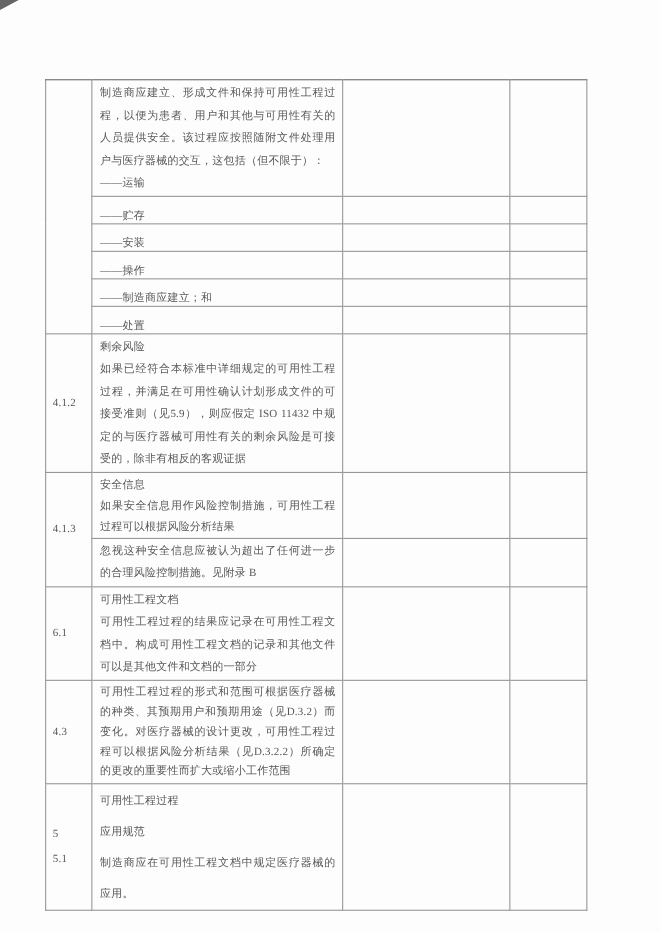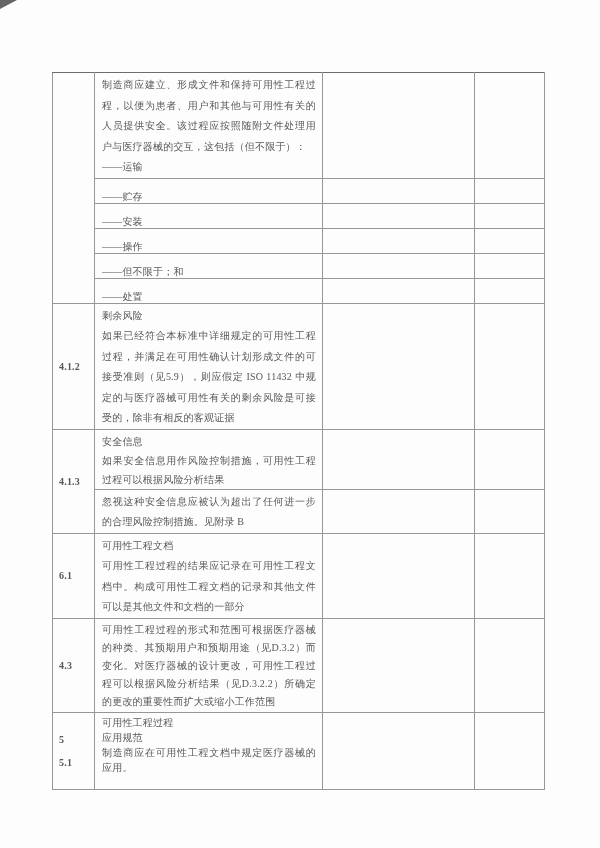--- a/index.html
+++ b/index.html
@@ -22,21 +22,21 @@
     top: 0;
     left: 0;
     width: 0;
     height: 0;
     border-top: 9px solid #4a4a4a;
     border-right: 17px solid transparent;
     opacity: 0.85;
   }
   table.doc {
     position: absolute;
-    left: 52px;
+    left: 41px;
     top: 72px;
     border-collapse: collapse;
     table-layout: fixed;
     border: 1.5px solid #6d6d6d;
   }
   col.c-num { width: 42px; }
   col.c-txt { width: 228px; }
   col.c-a   { width: 152px; }
   col.c-b   { width: 70px; }
   td {
@@ -45,32 +45,31 @@
     font-size: 10px;
     letter-spacing: 0.2px;
     overflow: hidden;
   }
   tr.gs > td { border-top: 1.5px solid #6d6d6d; }
   td.num {
     vertical-align: middle;
     padding: 0 2px 0 6px;
     white-space: pre-line;
     line-height: 23px;
-    font-weight: bold;
   }
   td.txt {
     vertical-align: top;
     padding: 2px 6px 0 7px;
     white-space: pre-line;
     line-height: 20.5px;
     text-align: justify;
   }
   td.txt.lh19  { line-height: 19px; }
   td.txt.lh182 { line-height: 18.2px; }
-  td.txt.lh186 { line-height: 15px; }
+  td.txt.lh186 { line-height: 28px; }
   td.dash {
     vertical-align: middle;
     padding: 12px 6px 0 7px;
     line-height: 12px;
     white-space: nowrap;
   }
   td.blank { background: transparent; }
 </style>
 </head>
 <body>
@@ -103,21 +102,21 @@
         <td class="dash">——安装</td>
         <td class="blank"></td>
         <td class="blank"></td>
       </tr>
       <tr style="height:20px">
         <td class="dash">——操作</td>
         <td class="blank"></td>
         <td class="blank"></td>
       </tr>
       <tr style="height:22px">
-        <td class="dash">——但不限于；和</td>
+        <td class="dash">——制造商应建立；和</td>
         <td class="blank"></td>
         <td class="blank"></td>
       </tr>
       <tr style="height:22px">
         <td class="dash">——处置</td>
         <td class="blank"></td>
         <td class="blank"></td>
       </tr>
 
       <tr class="gs" style="height:124px">

